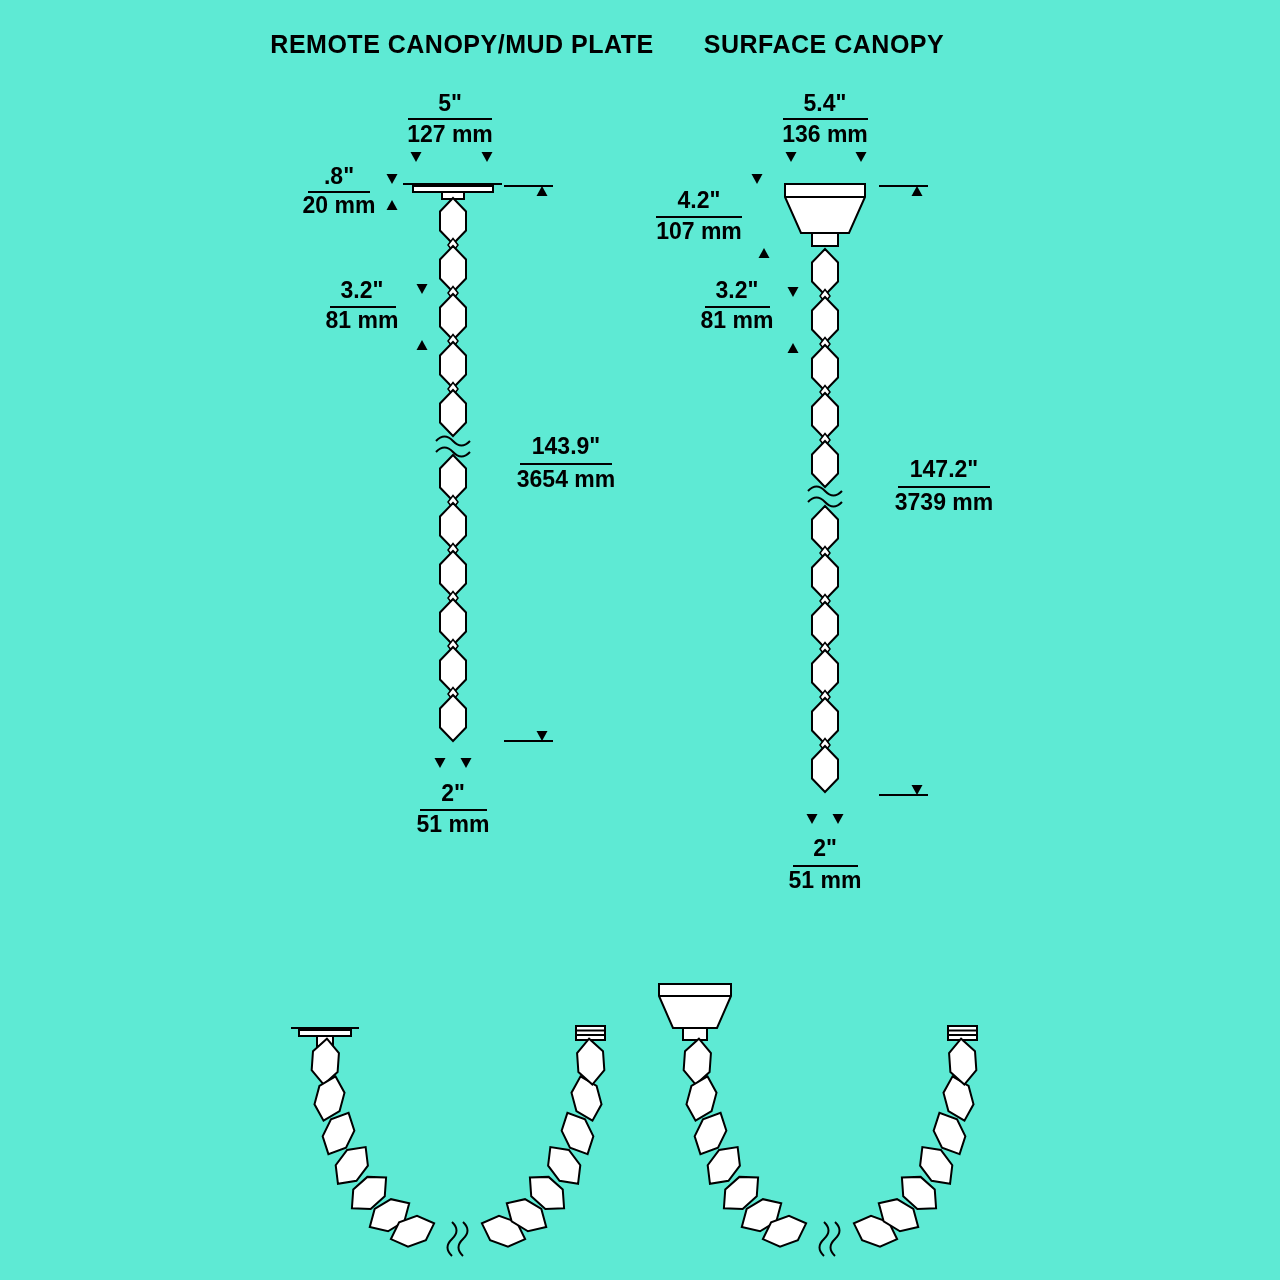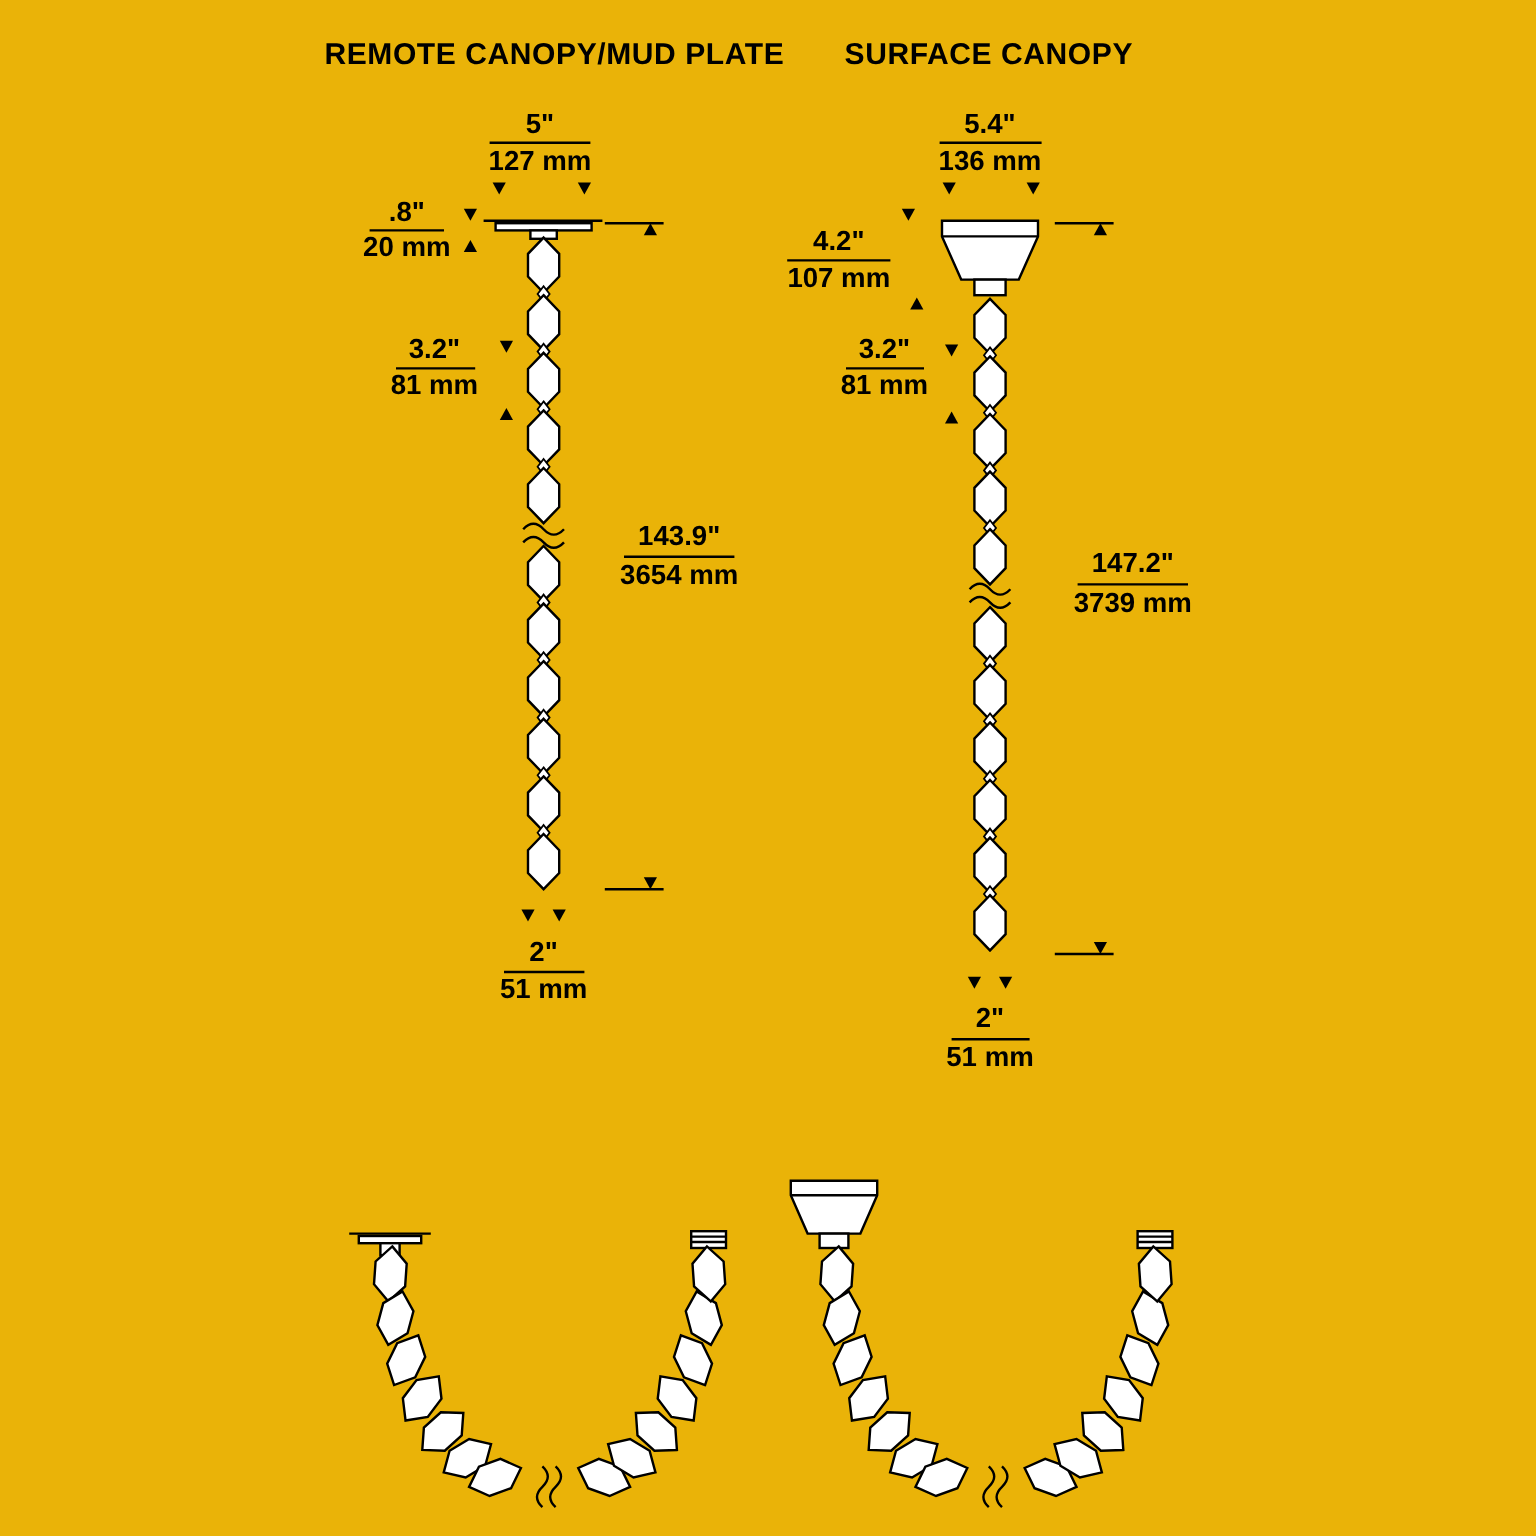--- a/index.html
+++ b/index.html
@@ -1,16 +1,16 @@
 <!DOCTYPE html>
 <html><head>
 <meta charset="utf-8">
 <style>
   html,body{margin:0;padding:0;background:#ffffff}
-  .sheet{position:relative;width:1280px;height:1280px;background:#eab308;overflow:hidden}
+  .sheet{position:relative;width:1280px;height:1280px;background:#5eead4;overflow:hidden}
   svg{display:block}
   text{font-family:"Liberation Sans","DejaVu Sans",sans-serif;font-weight:bold;fill:#000}
   .title{font-size:25px;text-anchor:middle;letter-spacing:.5px}
   .dim{font-size:23px;text-anchor:middle}
   .ink{stroke:#000;stroke-width:2;fill:none}
   .fillw{fill:#fff;stroke:#000;stroke-width:2}
 </style>
 </head>
 <body>
 

